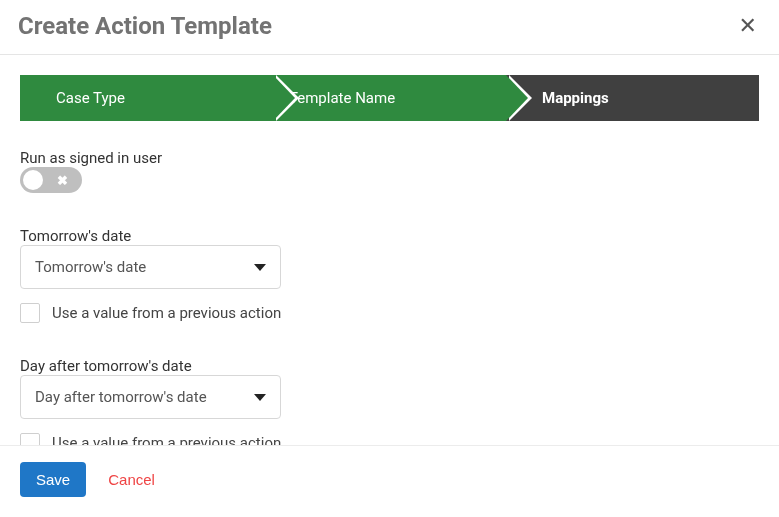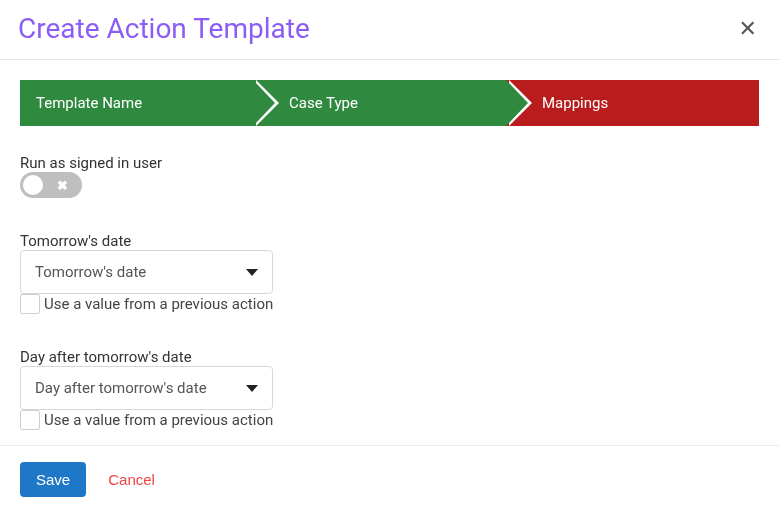--- a/index.html
+++ b/index.html
@@ -17,23 +17,23 @@
     flex-direction: column;
   }
   .modal-header {
     display: flex;
     align-items: center;
     justify-content: space-between;
     padding: 12px 18px 14px 18px;
     border-bottom: 1px solid #e5e5e5;
   }
   .modal-title {
-    font-size: 28px;
-    font-weight: 400;
-    color: #8b5cf6;
+    font-size: 24px;
+    font-weight: 700;
+    color: #737373;
   }
   .close-btn {
     background: none;
     border: none;
     font-size: 22px;
     line-height: 1;
     color: #555;
     cursor: pointer;
     padding: 2px 4px;
   }
@@ -52,21 +52,21 @@
     position: relative;
     flex: 1;
     display: flex;
     align-items: center;
     color: #fff;
     font-size: 15px;
     padding-left: 36px;
   }
   .step.first { padding-left: 16px; }
   .step.green { background: #2f8a3f; }
-  .step.blue  { background: #b91c1c; }
+  .step.blue  { background: #404040; font-weight: bold; }
   .step .arrow {
     position: absolute;
     right: -22px;
     top: 0;
     width: 0; height: 0;
     border-top: 23px solid transparent;
     border-bottom: 23px solid transparent;
     z-index: 2;
   }
   .step .arrow-bg {
@@ -142,21 +142,22 @@
   .select .caret {
     width: 0; height: 0;
     border-left: 6px solid transparent;
     border-right: 6px solid transparent;
     border-top: 7px solid #222;
   }
   
   .check-row {
     display: flex;
     align-items: center;
-    gap: 4px;
+    gap: 12px;
+    margin-top: 14px;
     color: #444;
     font-size: 15px;
   }
   .checkbox {
     width: 20px; height: 20px;
     border: 1px solid #cfcfcf;
     border-radius: 2px;
     background: #fff;
     cursor: pointer;
   }
@@ -194,27 +195,27 @@
   <div class="modal-header">
     <h1 class="modal-title">Create Action Template</h1>
     <button class="close-btn">
       <span>✕</span>
     </button>
   </div>
 
   <div class="modal-body">
 
     <div class="steps">
+      <div class="step green">
+        <span>Case Type</span>
+        <span class="arrow-bg"></span>
+        <span class="arrow"></span>
+      </div>
       <div class="step green first">
         <span>Template Name</span>
-        <span class="arrow-bg"></span>
-        <span class="arrow"></span>
-      </div>
-      <div class="step green">
-        <span>Case Type</span>
         <span class="arrow-bg"></span>
         <span class="arrow"></span>
       </div>
       <div class="step blue last">
         <span>Mappings</span>
       </div>
     </div>
 
     <div class="row tight">
       <div class="label-col top0">Run as signed in user</div>

